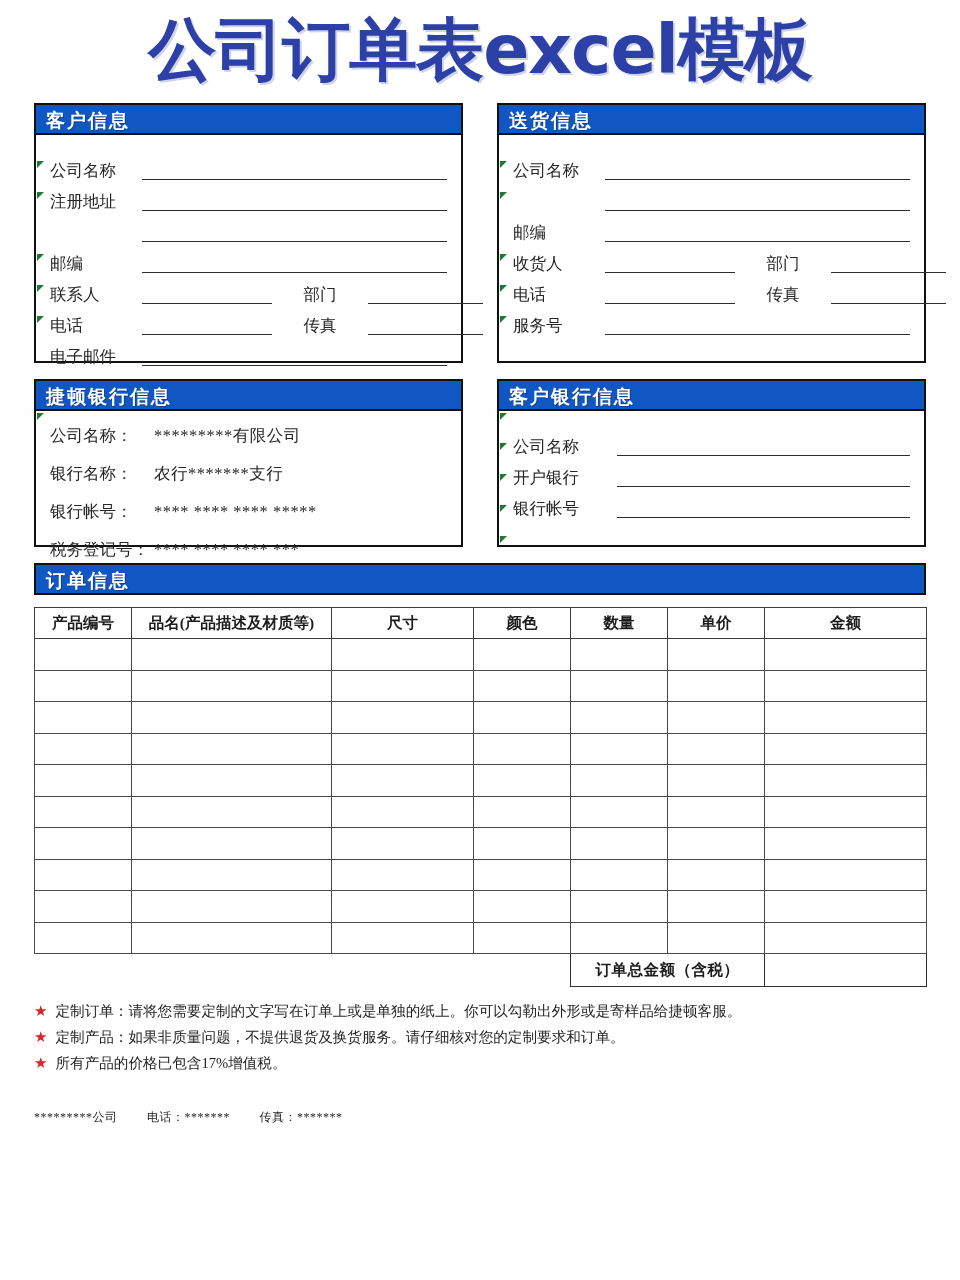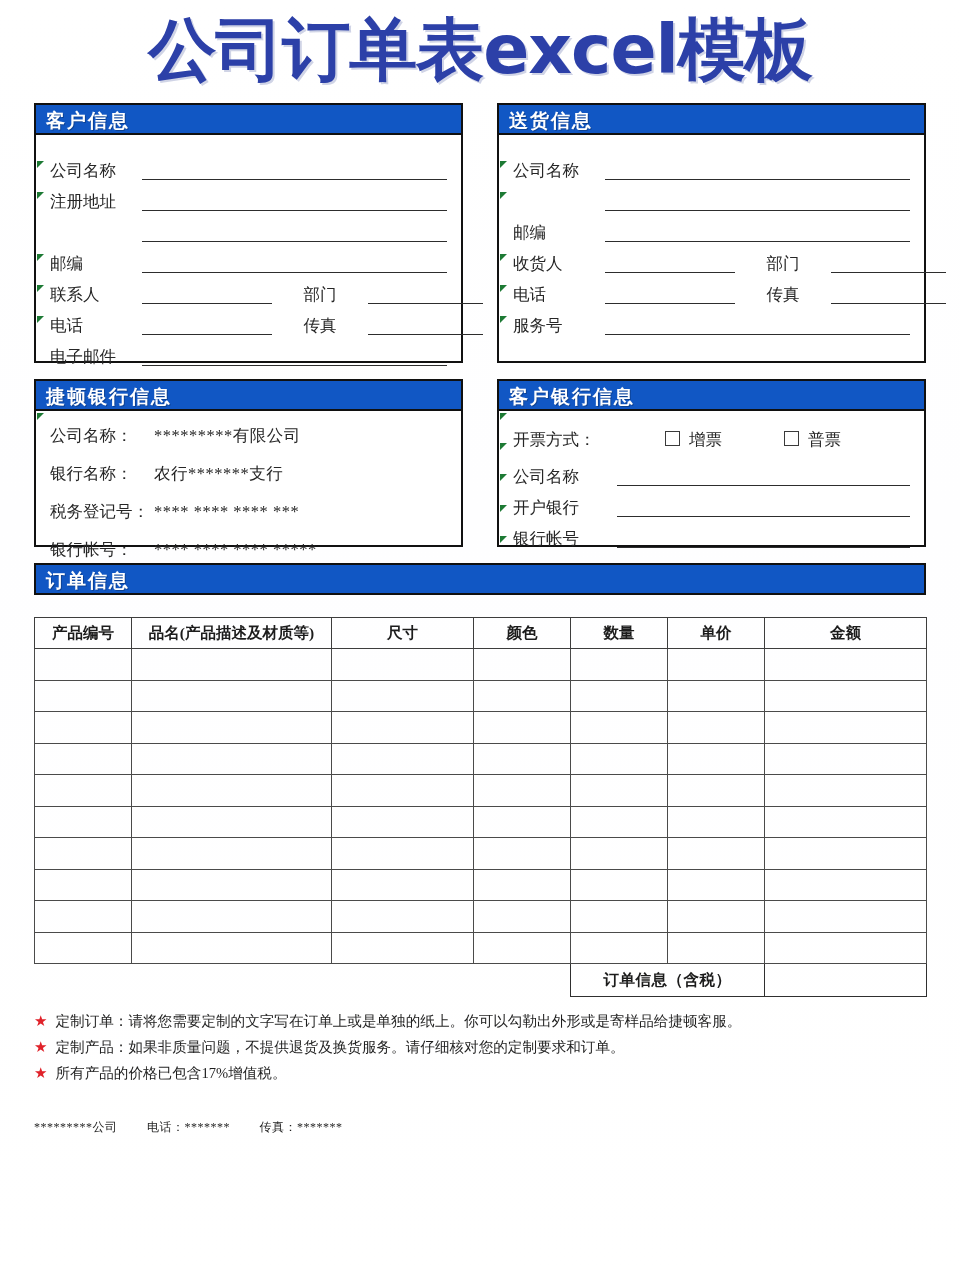--- a/index.html
+++ b/index.html
@@ -172,21 +172,21 @@
     padding: 4px 10px 5px 10px;
     height: 32px;
     line-height: 22px;
     box-sizing: border-box;
     text-shadow: 1px 1px 0 rgba(0,0,0,0.25);
   }
 
   table.order {
     border-collapse: collapse;
     width: 100%;
-    margin-top: 22px;
+    margin-top: 12px;
     table-layout: fixed;
   }
   table.order th, table.order td {
     border: 1.4px solid #3d3d3d;
     height: 30px;
     font-size: 15.5px;
     font-weight: 700;
     text-align: center;
     color: #1c1c1c;
     padding: 0 2px;
@@ -370,49 +370,39 @@
         <span class="gm" style="top:2px"></span>
         <div class="brow">
           <div class="blabel">公司名称：</div>
           <div class="bvalue">*********有限公司</div>
         </div>
         <div class="brow">
           <div class="blabel">银行名称：</div>
           <div class="bvalue">农行*******支行</div>
         </div>
         <div class="brow">
+          <div class="blabel">银行帐号：</div>
+          <div class="bvalue">****  ****  ****  *****</div>
+        </div>
+        <div class="brow">
           <div class="blabel">税务登记号：</div>
           <div class="bvalue">****  ****  ****  ***</div>
-        </div>
-        <div class="brow">
-          <div class="blabel">银行帐号：</div>
-          <div class="bvalue">****  ****  ****  *****</div>
         </div>
       </div>
     </div>
 
     <div class="col">
       <div class="section-head">客户银行信息</div>
       <div class="panel bank">
         <span class="gm" style="top:2px"></span>
         <span class="gm" style="top:32px"></span>
         <span class="gm" style="top:63px"></span>
         <span class="gm" style="top:94px"></span>
         <span class="gm" style="top:125px"></span>
 
-        <div class="invoice-row">
-          <div class="blabel">开票方式：</div>
-          <div style="flex:0 0 48px"></div>
-          <div class="opt">
-            <span class="cbox"></span><span>增票</span>
-          </div>
-          <div class="opt">
-            <span class="cbox"></span><span>普票</span>
-          </div>
-        </div>
 
         <div class="cbrow">
           <div class="flabel">公司名称</div>
           <div class="fline"></div>
         </div>
         <div class="cbrow">
           <div class="flabel">开户银行</div>
           <div class="fline"></div>
         </div>
         <div class="cbrow">
@@ -538,21 +528,21 @@
             <td class="empty"></td>
             <td class="empty"></td>
           </tr>
         </tbody>
       <tfoot>
         <tr class="total">
           <td style="border:none"></td>
           <td style="border:none"></td>
           <td style="border:none"></td>
           <td style="border:none"></td>
-          <td class="total-label" colspan="2">订单信息（含税）</td>
+          <td class="total-label" colspan="2">订单总金额（含税）</td>
           <td class="total-value"></td>
         </tr>
       </tfoot>
     </table>
   </div>
 
   <div class="notes">
     <div class="note">
       <span class="star">★</span>
       <span>定制订单：请将您需要定制的文字写在订单上或是单独的纸上。你可以勾勒出外形或是寄样品给捷顿客服。</span>

